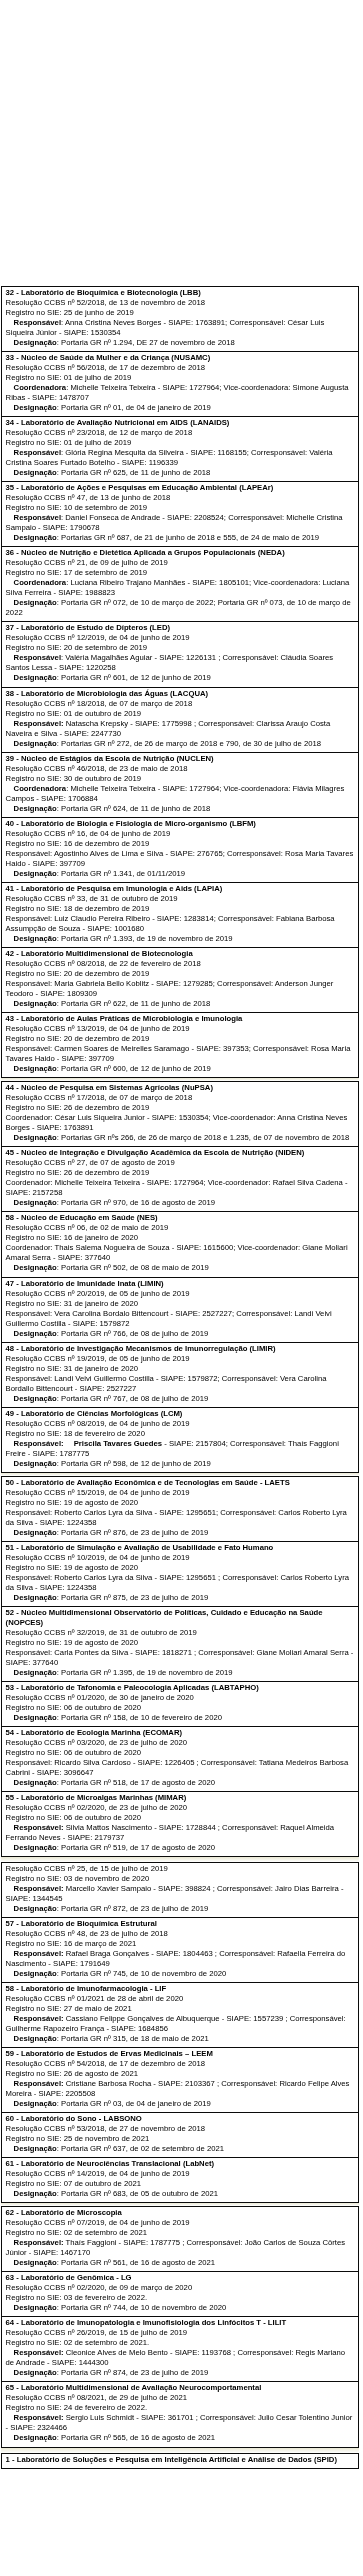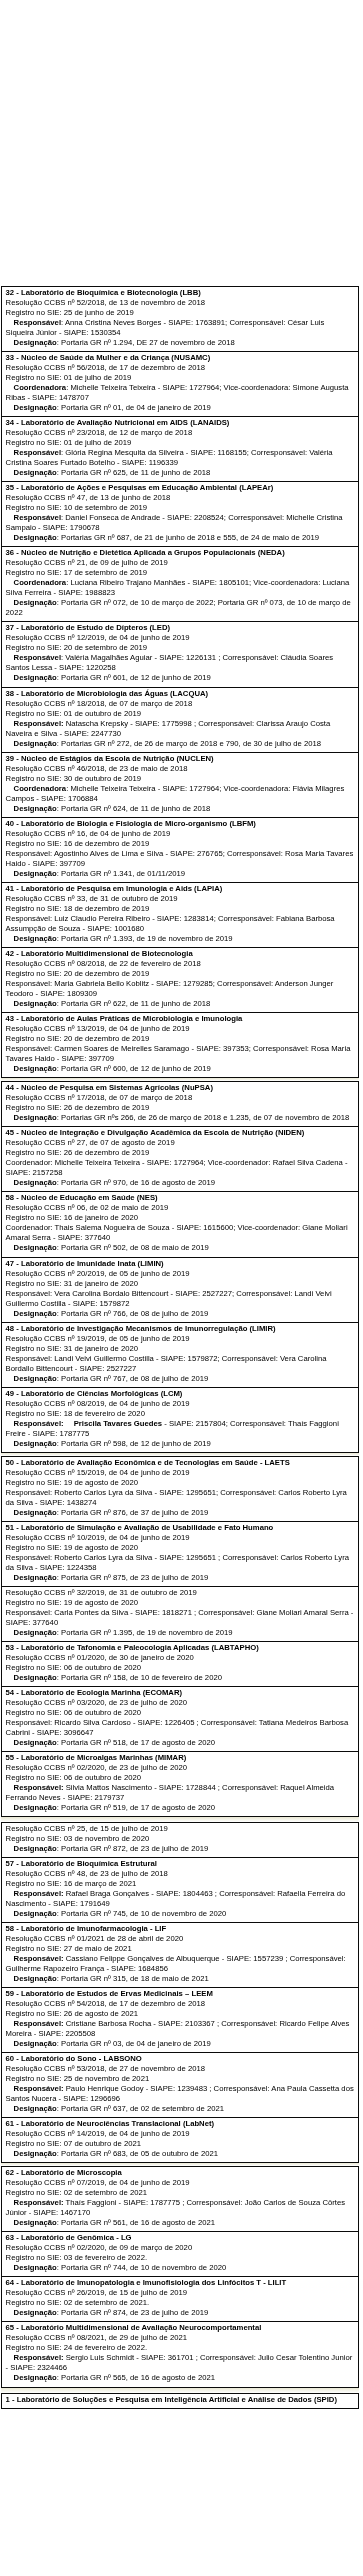--- a/index.html
+++ b/index.html
@@ -106,20 +106,21 @@
           <div class="line"><span class="seg">Responsável: Carmen Soares de Meirelles Saramago - SIAPE: 397353; Corresponsável: Rosa Maria Tavares Haido - SIAPE: 397709</span></div>
           <div class="line"><span class="seg b">Designação</span><span class="seg">: Portaria GR nº 600,  de 12 de junho de 2019</span></div>
         </div>
       </div>
       <div class="tbl-gap" style="height: 3.1px;"></div>
       <div class="tbl">
         <div class="cell">
           <div class="line title">44 - Núcleo de Pesquisa em Sistemas Agrícolas (NuPSA)</div>
           <div class="line"><span class="seg">Resolução CCBS nº 17/2018, de 07 de março de 2018</span></div>
           <div class="line"><span class="seg">Registro no SIE: 26 de dezembro de 2019</span></div>
+          <div class="line"><span class="seg">Coordenador: César Luis Siqueira Junior  - SIAPE: 1530354; Vice-coordenador: Anna Cristina Neves Borges - SIAPE: 1763891</span></div>
           <div class="line"><span class="seg b">Designação</span><span class="seg">: Portarias GR nºs 266, de 26 de março de 2018 e 1.235, de 07 de novembro de 2018</span></div>
         </div>
         <div class="cell">
           <div class="line title">45 - Núcleo de Integração e Divulgação Acadêmica da Escola de Nutrição (NIDEN)</div>
           <div class="line"><span class="seg">Resolução CCBS nº 27, de 07 de agosto de 2019</span></div>
           <div class="line"><span class="seg">Registro no SIE: 26 de dezembro de 2019</span></div>
           <div class="line"><span class="seg">Coordenador: Michelle Teixeira Teixeira  - SIAPE: 1727964; Vice-coordenador: Rafael Silva Cadena - SIAPE: 2157258</span></div>
           <div class="line"><span class="seg b">Designação</span><span class="seg">: Portaria GR nº 970, de 16 de agosto de 2019</span></div>
         </div>
         <div class="cell">
@@ -150,31 +151,32 @@
           <div class="line"><span class="seg b">Responsável:</span><span class="seg"> </span><span class="seg b">Priscila Tavares Guedes</span><span class="seg">  - SIAPE: 2157804; Corresponsável: Thaís Faggioni Freire - SIAPE: 1787775</span></div>
           <div class="line"><span class="seg b">Designação</span><span class="seg">: Portaria GR nº 598, de 12 de junho de 2019</span></div>
         </div>
       </div>
       <div class="tbl-gap" style="height: 3.1px;"></div>
       <div class="tbl">
         <div class="cell">
           <div class="line title">50 - Laboratório de Avaliação Econômica e de Tecnologias em Saúde - LAETS</div>
           <div class="line"><span class="seg">Resolução CCBS nº  15/2019, de 04 de junho de 2019</span></div>
           <div class="line"><span class="seg">Registro no SIE:  19 de agosto de 2020</span></div>
-          <div class="line"><span class="seg">Responsável: Roberto Carlos Lyra da Silva  - SIAPE: 1295651; Corresponsável: Carlos Roberto Lyra da Silva - SIAPE: 1438274</span></div>
-          <div class="line"><span class="seg b">Designação</span><span class="seg">: Portaria GR nº 876, de 37 de julho de 2019</span></div>
+          <div class="line"><span class="seg">Responsável: Roberto Carlos Lyra da Silva  - SIAPE: 1295651; Corresponsável: Carlos Roberto Lyra da Silva - SIAPE: 1224358</span></div>
+          <div class="line"><span class="seg b">Designação</span><span class="seg">: Portaria GR nº 876, de 23 de julho de 2019</span></div>
         </div>
         <div class="cell">
           <div class="line title">51 - Laboratório de Simulação e Avaliação de Usabilidade e Fato Humano</div>
           <div class="line"><span class="seg">Resolução CCBS nº  10/2019, de 04 de junho de 2019</span></div>
           <div class="line"><span class="seg">Registro no SIE:  19 de agosto de 2020</span></div>
           <div class="line"><span class="seg">Responsável: Roberto Carlos Lyra da Silva  - SIAPE: 1295651  ; Corresponsável: Carlos Roberto Lyra da Silva - SIAPE:  1224358</span></div>
           <div class="line"><span class="seg b">Designação</span><span class="seg">: Portaria GR nº 875, de 23 de julho de 2019</span></div>
         </div>
         <div class="cell">
+          <div class="line title">52 - Núcleo Multidimensional Observatório de Políticas, Cuidado e Educação na Saúde (NOPCES)</div>
           <div class="line"><span class="seg">Resolução CCBS nº  32/2019, de 31 de outubro de 2019</span></div>
           <div class="line"><span class="seg">Registro no SIE: 19 de agosto de 2020</span></div>
           <div class="line"><span class="seg">Responsável: Carla Pontes da Silva  - SIAPE: 1818271  ; Corresponsável: Giane Moliari Amaral Serra - SIAPE: 377640</span></div>
           <div class="line"><span class="seg b">Designação</span><span class="seg">: Portaria GR nº 1.395, de 19 de novembro de 2019</span></div>
         </div>
         <div class="cell">
           <div class="line title">53 - Laboratório de Tafonomia e Paleocologia Aplicadas (LABTAPHO)</div>
           <div class="line"><span class="seg">Resolução CCBS nº 01/2020, de 30 de janeiro de 2020</span></div>
           <div class="line"><span class="seg">Registro no SIE: 06 de outubro de 2020</span></div>
           <div class="line"><span class="seg b">Designação</span><span class="seg">: Portaria GR nº 158, de 10 de fevereiro de 2020</span></div>
@@ -192,20 +194,21 @@
           <div class="line"><span class="seg">Registro no SIE:  06 de outubro de 2020</span></div>
           <div class="line"><span class="seg b">Responsável:</span><span class="seg"> Silvia Mattos Nascimento  - SIAPE: 1728844  ; Corresponsável: Raquel Almeida Ferrando Neves - SIAPE: 2179737</span></div>
           <div class="line"><span class="seg b">Designação</span><span class="seg">: Portaria GR nº 519, de 17 de agosto de 2020</span></div>
         </div>
       </div>
       <div class="tbl-gap" style="height: 4.1px;"></div>
       <div class="tbl">
         <div class="cell">
           <div class="line"><span class="seg">Resolução CCBS nº 25, de 15 de julho de 2019</span></div>
           <div class="line"><span class="seg">Registro no SIE: 03 de novembro de 2020</span></div>
+          <div class="line"><span class="seg b">Responsável:</span><span class="seg"> Marcello Xavier Sampaio   - SIAPE: 398824  ; Corresponsável: Jairo Dias Barreira - SIAPE: 1344545</span></div>
           <div class="line"><span class="seg b">Designação</span><span class="seg">: Portaria GR nº 872,  de 23 de julho de 2019</span></div>
         </div>
         <div class="cell">
           <div class="line title">57 - Laboratório de Bioquímica Estrutural</div>
           <div class="line"><span class="seg">Resolução CCBS nº 48, de 23 de julho de 2018</span></div>
           <div class="line"><span class="seg">Registro no SIE: 16 de março de 2021</span></div>
           <div class="line"><span class="seg b">Responsável:</span><span class="seg"> Rafael Braga Gonçalves  - SIAPE: 1804463  ; Corresponsável: Rafaella Ferreira do Nascimento - SIAPE: 1791649</span></div>
           <div class="line"><span class="seg b">Designação</span><span class="seg">: Portaria GR nº 745, de 10 de novembro de 2020</span></div>
         </div>
         <div class="cell">
@@ -219,21 +222,20 @@
           <div class="line title">59 - Laboratório de Estudos de Ervas Medicinais – LEEM</div>
           <div class="line"><span class="seg">Resolução CCBS nº 54/2018, de 17 de dezembro de 2018</span></div>
           <div class="line"><span class="seg">Registro no SIE: 26 de agosto de 2021</span></div>
           <div class="line"><span class="seg b">Responsável:</span><span class="seg"> Cristiane Barbosa Rocha   - SIAPE: 2103367 ; Corresponsável: Ricardo Felipe Alves Moreira  - SIAPE: 2205508</span></div>
           <div class="line"><span class="seg b">Designação</span><span class="seg">: Portaria GR nº 03, de 04 de janeiro de 2019</span></div>
         </div>
         <div class="cell">
           <div class="line title">60 - Laboratório do Sono - LABSONO</div>
           <div class="line"><span class="seg">Resolução CCBS nº 53/2018, de 27 de novembro de 2018</span></div>
           <div class="line"><span class="seg">Registro no SIE: 25 de novembro de 2021</span></div>
-          <div class="line"><span class="seg b">Responsável:</span><span class="seg"> Paulo Henrique Godoy  - SIAPE: 1239483 ; Corresponsável: Ana Paula Cassetta dos Santos Nucera  - SIAPE: 1296696</span></div>
           <div class="line"><span class="seg b">Designação</span><span class="seg">: Portaria GR nº 637, de 02 de setembro de 2021</span></div>
         </div>
         <div class="cell">
           <div class="line title">61 - Laboratório de Neurociências Translacional (LabNet)</div>
           <div class="line"><span class="seg">Resolução CCBS nº 14/2019, de 04 de junho de 2019</span></div>
           <div class="line"><span class="seg">Registro no SIE: 07 de outubro de 2021</span></div>
           <div class="line"><span class="seg b">Designação</span><span class="seg">: Portaria GR nº 683, de 05 de outubro de 2021</span></div>
         </div>
       </div>
       <div class="tbl-gap" style="height: 3.1px;"></div>
@@ -248,20 +250,21 @@
         <div class="cell">
           <div class="line title">63 - Laboratório de Genômica - LG</div>
           <div class="line"><span class="seg">Resolução CCBS nº 02/2020, de 09 de março de 2020</span></div>
           <div class="line"><span class="seg">Registro no SIE: 03 de fevereiro de 2022.</span></div>
           <div class="line"><span class="seg b">Designação</span><span class="seg">: Portaria GR nº 744, de 10 de novembro de 2020</span></div>
         </div>
         <div class="cell">
           <div class="line title">64 - Laboratório de Imunopatologia e Imunofisiologia dos Linfócitos T - LILIT</div>
           <div class="line"><span class="seg">Resolução CCBS nº 26/2019, de 15 de julho de 2019</span></div>
           <div class="line"><span class="seg">Registro no SIE: 02 de setembro de 2021.</span></div>
+          <div class="line"><span class="seg b">Responsável:</span><span class="seg"> Cleonice Alves de Melo Bento - SIAPE: 1193768 ; Corresponsável: Regis Mariano de Andrade  - SIAPE: 1444300</span></div>
           <div class="line"><span class="seg b">Designação</span><span class="seg">: Portaria GR nº 874, de 23 de julho de 2019</span></div>
         </div>
         <div class="cell">
           <div class="line title">65 - Laboratório Multidimensional de Avaliação Neurocomportamental</div>
           <div class="line"><span class="seg">Resolução CCBS nº 08/2021, de 29 de julho de 2021</span></div>
           <div class="line"><span class="seg">Registro no SIE: 24 de fevereiro de 2022.</span></div>
           <div class="line"><span class="seg b">Responsável:</span><span class="seg"> Sergio Luis Schmidt - SIAPE: 361701 ; Corresponsável: Julio Cesar Tolentino Junior  - SIAPE: 2324466</span></div>
           <div class="line"><span class="seg b">Designação</span><span class="seg">: Portaria GR nº 565, de 16 de agosto de 2021</span></div>
         </div>
       </div>

